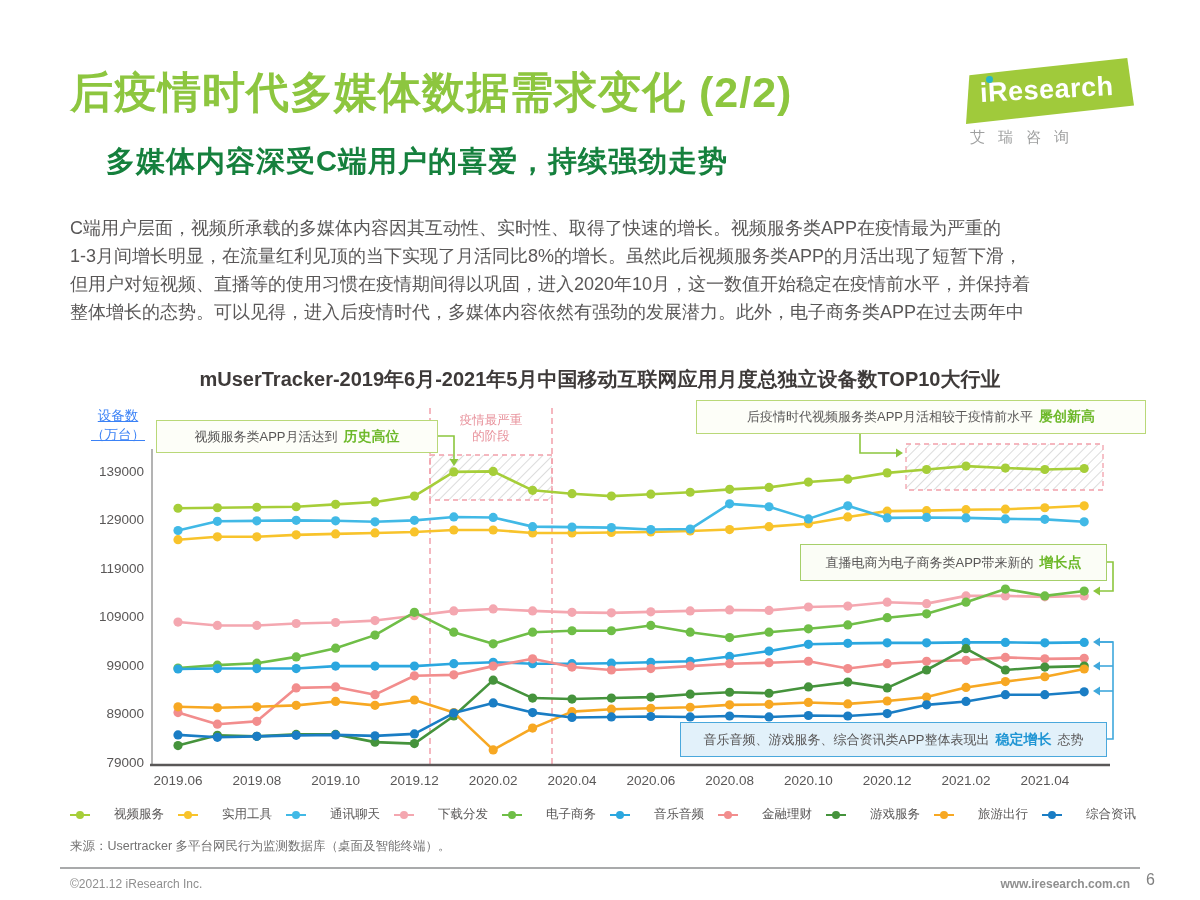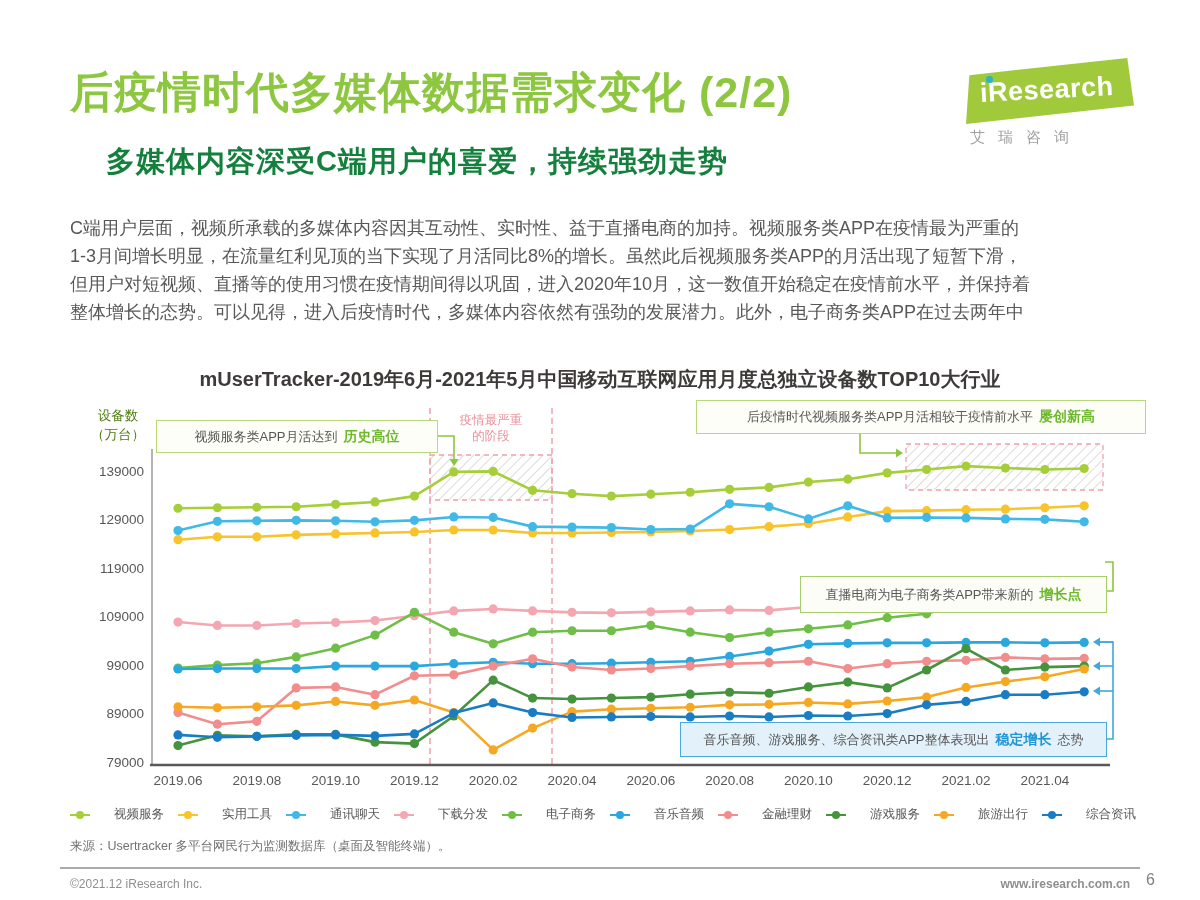--- a/index.html
+++ b/index.html
@@ -15,29 +15,29 @@
   .logo-shape{position:absolute;left:0;top:2px;width:168px;height:66px;background:#a0ca3b;
     clip-path:polygon(2% 26%,96% 0%,100% 72%,0% 100%);}
   .logo-text{position:absolute;left:14px;top:18px;width:150px;color:#ffffff;font-size:27px;font-weight:700;transform:rotate(-3deg);letter-spacing:0.5px;}
   .logo-dot{position:absolute;left:20px;top:20px;width:7px;height:7px;border-radius:50%;background:#2ab6c5;transform:rotate(-3deg);}
   .logo-cn{position:absolute;left:4px;top:72px;width:168px;font-size:15px;color:#9fa0a0;letter-spacing:13px;white-space:nowrap;}
   
   .para{left:70px;top:214px;width:1066px;font-size:18px;line-height:28px;color:#595757;}
   .para div{white-space:nowrap;}
   
   .chart-title{left:60px;top:366px;width:1080px;text-align:center;font-size:20px;font-weight:700;color:#3e3a39;}
-  .ylabel{left:82px;top:406px;width:72px;text-align:center;font-size:13.5px;line-height:19px;color:#4d7c0f;}
+  .ylabel{left:82px;top:406px;width:72px;text-align:center;font-size:13.5px;line-height:19px;color:#3b82f6;text-decoration:underline;}
   
   .ann-green{border:1.5px solid #b9d878;background:#fdfef8;font-size:13px;color:#595757;
     display:flex;align-items:center;justify-content:center;white-space:nowrap;}
   .hl-green{color:#6eb92b;font-weight:700;font-size:14px;margin-left:6px;}
   .hl-blue{color:#2196d4;font-weight:700;font-size:14px;margin-left:6px;margin-right:6px;}
   .ann-a{left:156px;top:420px;width:280px;height:31px;}
   .ann-c{left:696px;top:400px;width:448px;height:32px;}
-  .ann-d{left:800px;top:544px;width:305px;height:35px;background:#fbfdf6;border-color:#a6cf6a;margin-top:32px;}
+  .ann-d{left:800px;top:544px;width:305px;height:35px;background:#fbfdf6;border-color:#a6cf6a;}
   .ann-e{left:680px;top:722px;width:425px;height:33px;border:1.5px solid #4aa8dc;background:#e2f1fa;
     font-size:13px;color:#595757;display:flex;align-items:center;justify-content:center;white-space:nowrap;}
   .ann-covid{left:435px;top:412px;width:112px;text-align:center;font-size:12.5px;line-height:16px;color:#e8929c;}
   
   .legend{left:70px;top:806px;width:1066px;display:flex;justify-content:space-between;align-items:center;}
   .legend-item{display:flex;align-items:center;gap:20px;}
   .legend-marker{position:relative;width:20px;height:10px;margin-right:4px;}
   .legend-marker .bar{position:absolute;left:0;top:4px;width:20px;height:2.5px;}
   .legend-marker .dot{position:absolute;left:6px;top:1px;width:8px;height:8px;border-radius:50%;}
   .legend-label{font-size:12.5px;color:#595757;}
@@ -53,21 +53,21 @@
 <div class="abs main-title">后疫情时代多媒体数据需求变化 (2/2)</div>
 <div class="abs logo">
   <div class="logo-shape"></div>
   <div class="logo-text">iResearch</div>
   <div class="logo-dot"></div>
   <div class="logo-cn">艾瑞咨询</div>
 </div>
 <div class="abs sub-title">多媒体内容深受C端用户的喜爱，持续强劲走势</div>
 
 <div class="abs para">
-  <div>C端用户层面，视频所承载的多媒体内容因其互动性、实时性、益于直播电商的加持。视频服务类APP在疫情最为严重的</div>
+  <div>C端用户层面，视频所承载的多媒体内容因其互动性、实时性、取得了快速的增长。视频服务类APP在疫情最为严重的</div>
   <div>1-3月间增长明显，在流量红利见顶的当下实现了月活同比8%的增长。虽然此后视频服务类APP的月活出现了短暂下滑，</div>
   <div>但用户对短视频、直播等的使用习惯在疫情期间得以巩固，进入2020年10月，这一数值开始稳定在疫情前水平，并保持着</div>
   <div>整体增长的态势。可以见得，进入后疫情时代，多媒体内容依然有强劲的发展潜力。此外，电子商务类APP在过去两年中</div>
 </div>
 
 <div class="abs chart-title">mUserTracker-2019年6月-2021年5月中国移动互联网应用月度总独立设备数TOP10大行业</div>
 <div class="abs ylabel">
   <div>设备数</div>
   <div>（万台）</div>
 </div>

